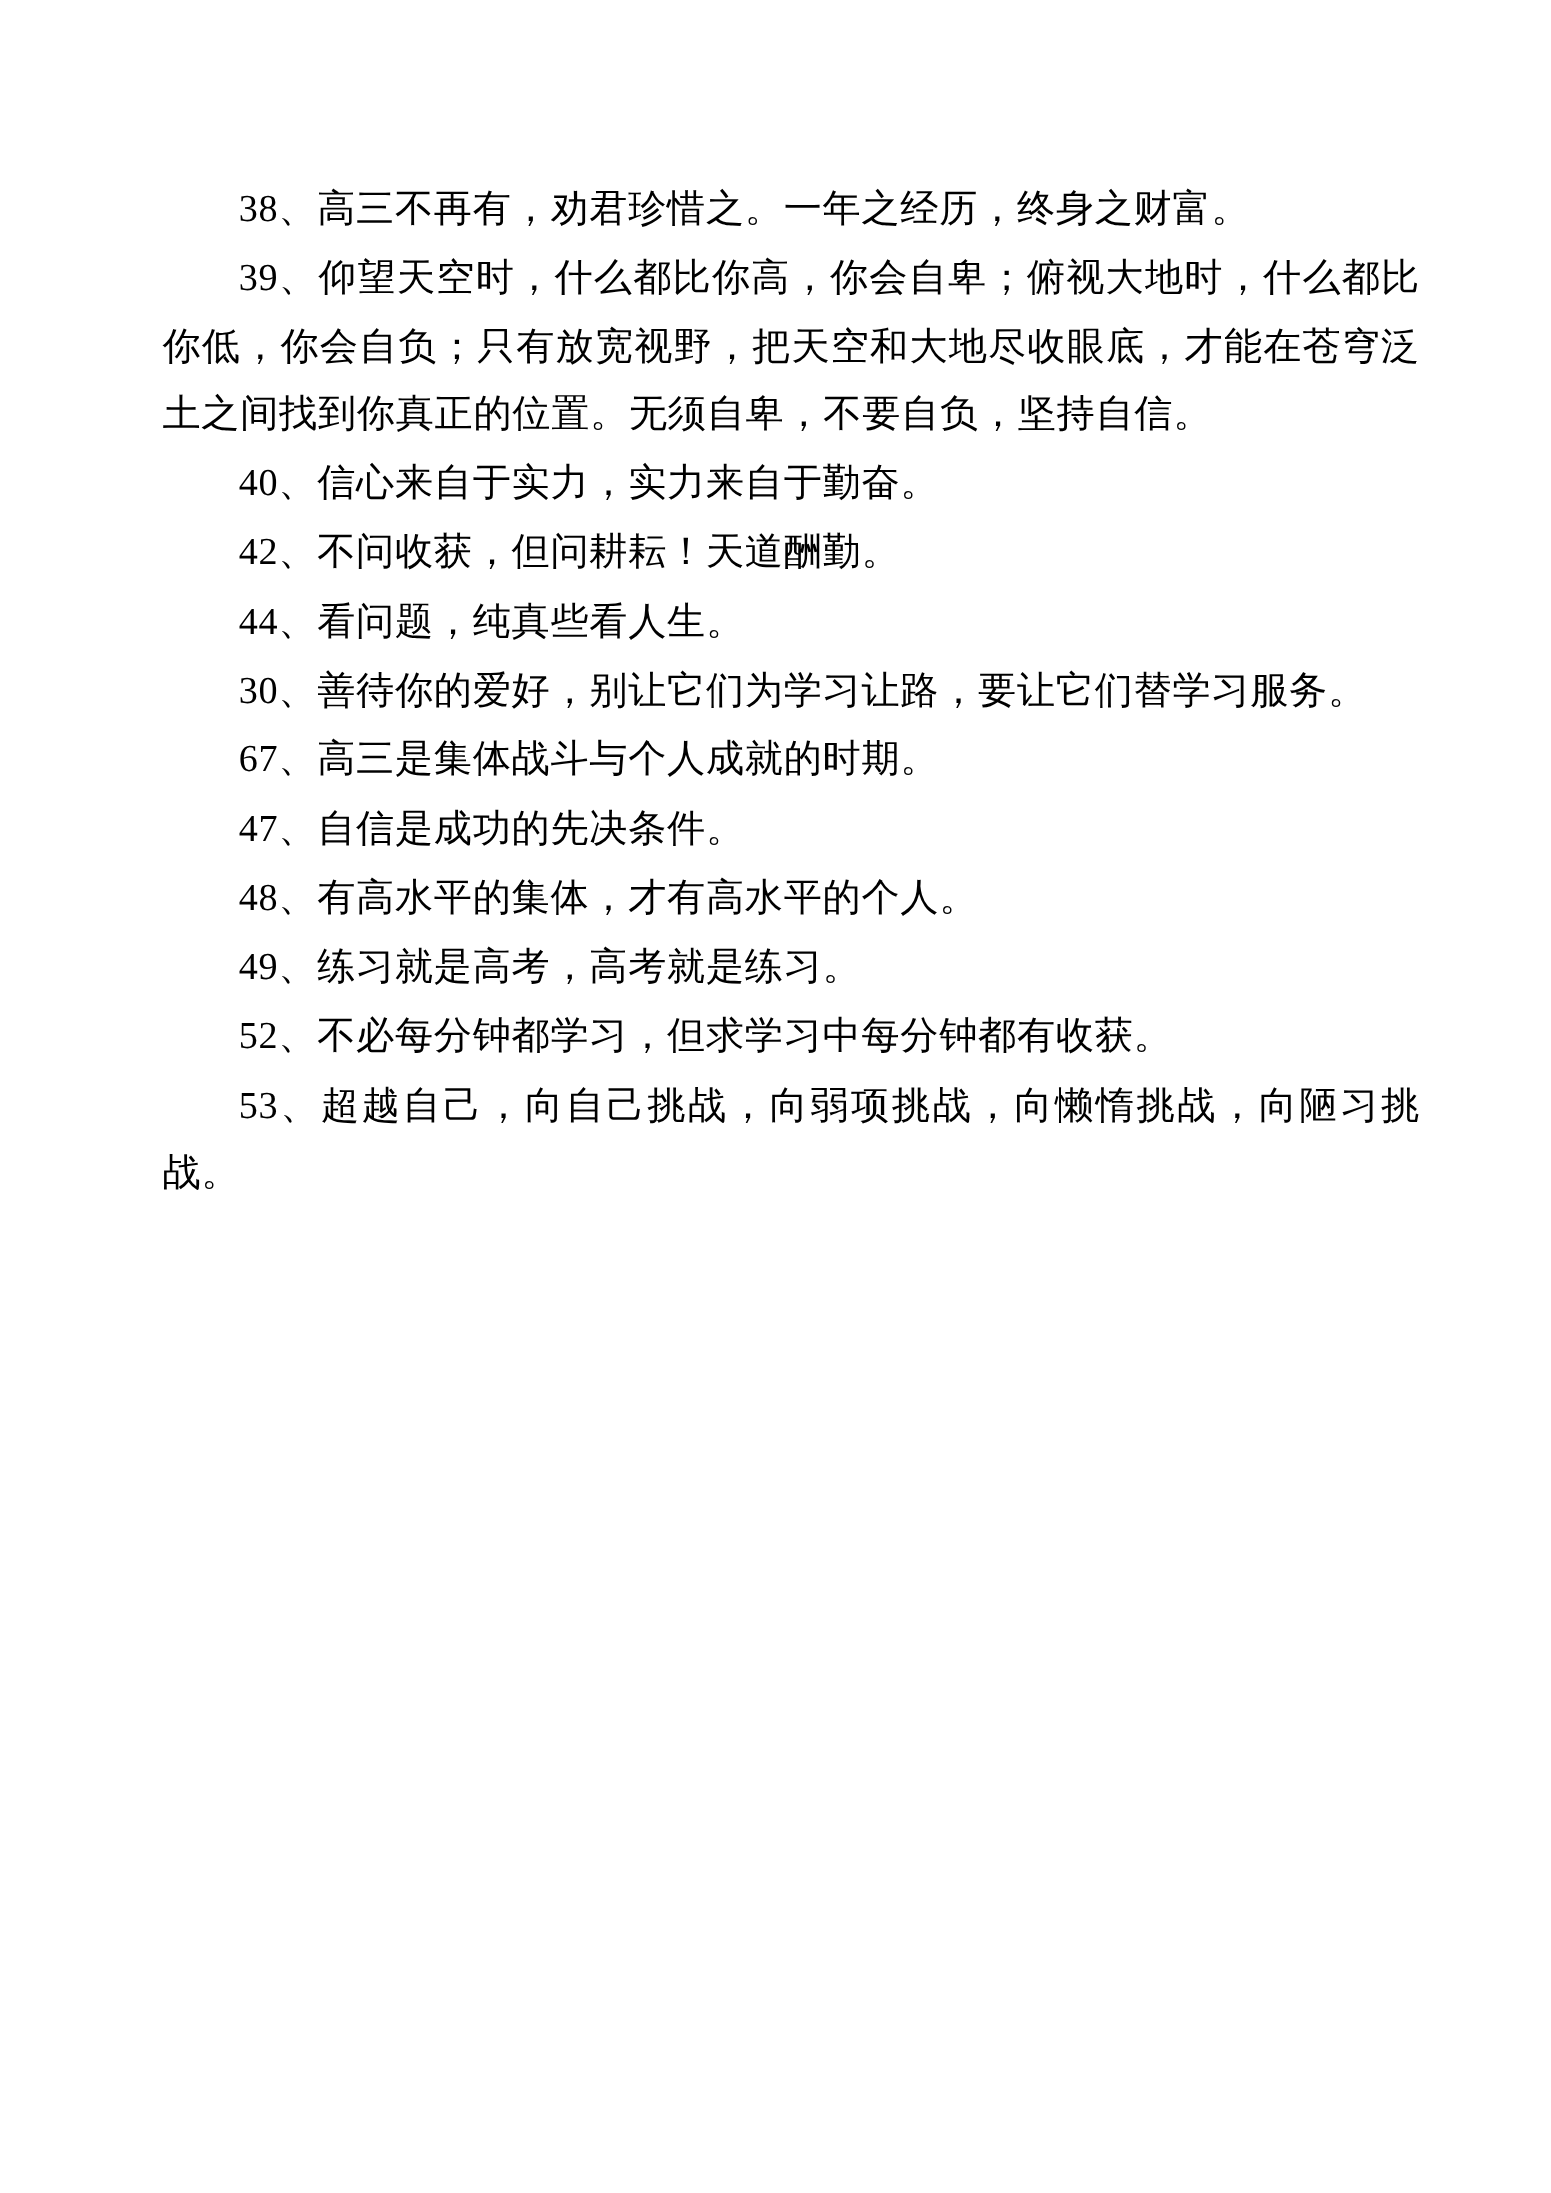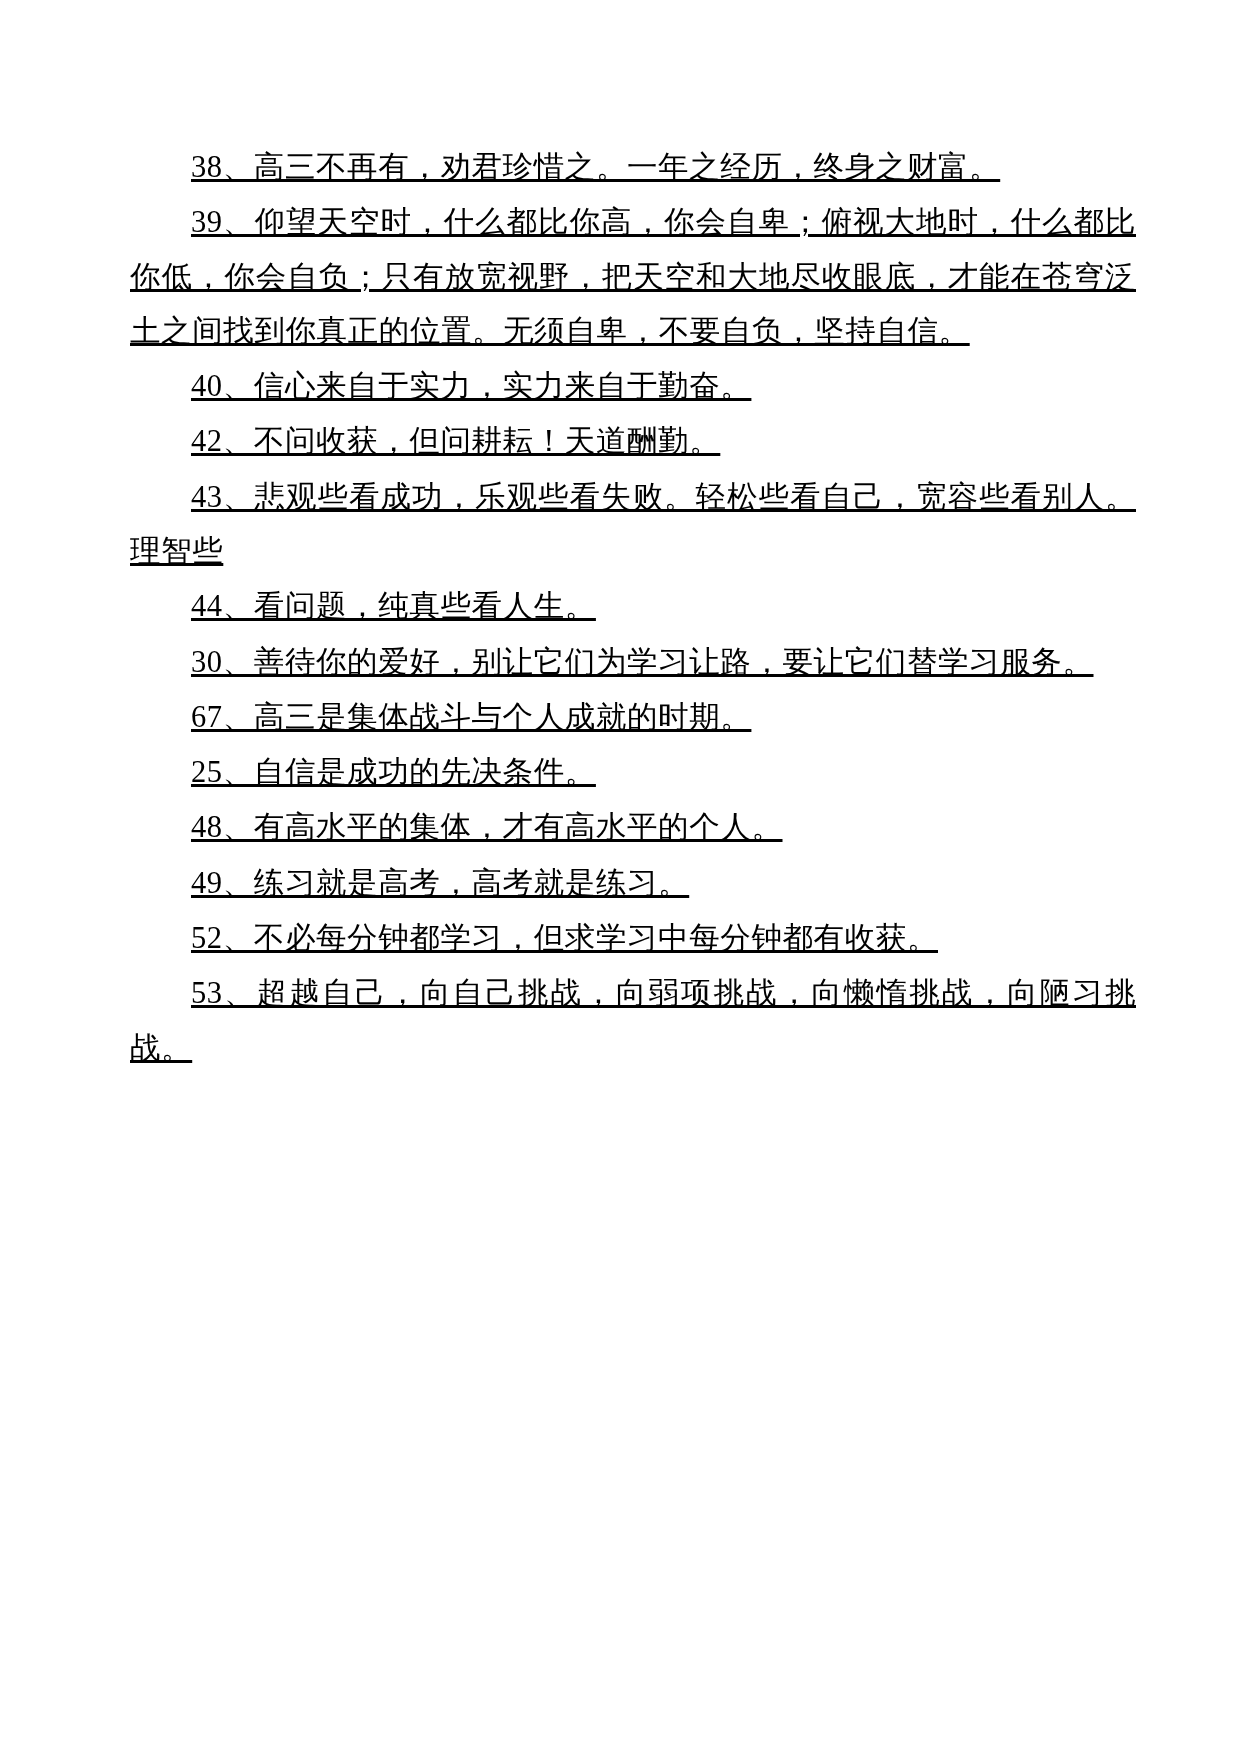--- a/index.html
+++ b/index.html
@@ -20,40 +20,38 @@
     height: 1754px;
     padding: 140px 105px 120px 130px;
     background: #ffffff;
   }
   .doc-body {
     font-size: 30.5px;
     line-height: 1.78;
     text-align: justify;
     text-justify: inter-ideograph;
     letter-spacing: 0.6px;
-    text-decoration: underline;
   }
   .para {
     margin: 0 0 1px 0;
     text-indent: 2em;
     word-break: break-all;
   }
 </style>
 </head>
 <body>
 
 <div class="page">
   <div class="doc-body">
     <p class="para">38、高三不再有，劝君珍惜之。一年之经历，终身之财富。</p>
     <p class="para">39、仰望天空时，什么都比你高，你会自卑；俯视大地时，什么都比你低，你会自负；只有放宽视野，把天空和大地尽收眼底，才能在苍穹泛土之间找到你真正的位置。无须自卑，不要自负，坚持自信。</p>
     <p class="para">40、信心来自于实力，实力来自于勤奋。</p>
     <p class="para">42、不问收获，但问耕耘！天道酬勤。</p>
-    <p class="para">43、悲观些看成功，乐观些看失败。轻松些看自己，宽容些看别人。理智些</p>
     <p class="para">44、看问题，纯真些看人生。</p>
     <p class="para">30、善待你的爱好，别让它们为学习让路，要让它们替学习服务。</p>
     <p class="para">67、高三是集体战斗与个人成就的时期。</p>
-    <p class="para">25、自信是成功的先决条件。</p>
+    <p class="para">47、自信是成功的先决条件。</p>
     <p class="para">48、有高水平的集体，才有高水平的个人。</p>
     <p class="para">49、练习就是高考，高考就是练习。</p>
     <p class="para">52、不必每分钟都学习，但求学习中每分钟都有收获。</p>
     <p class="para">53、超越自己，向自己挑战，向弱项挑战，向懒惰挑战，向陋习挑战。</p>
   </div>
 </div>
 
 </body></html>

